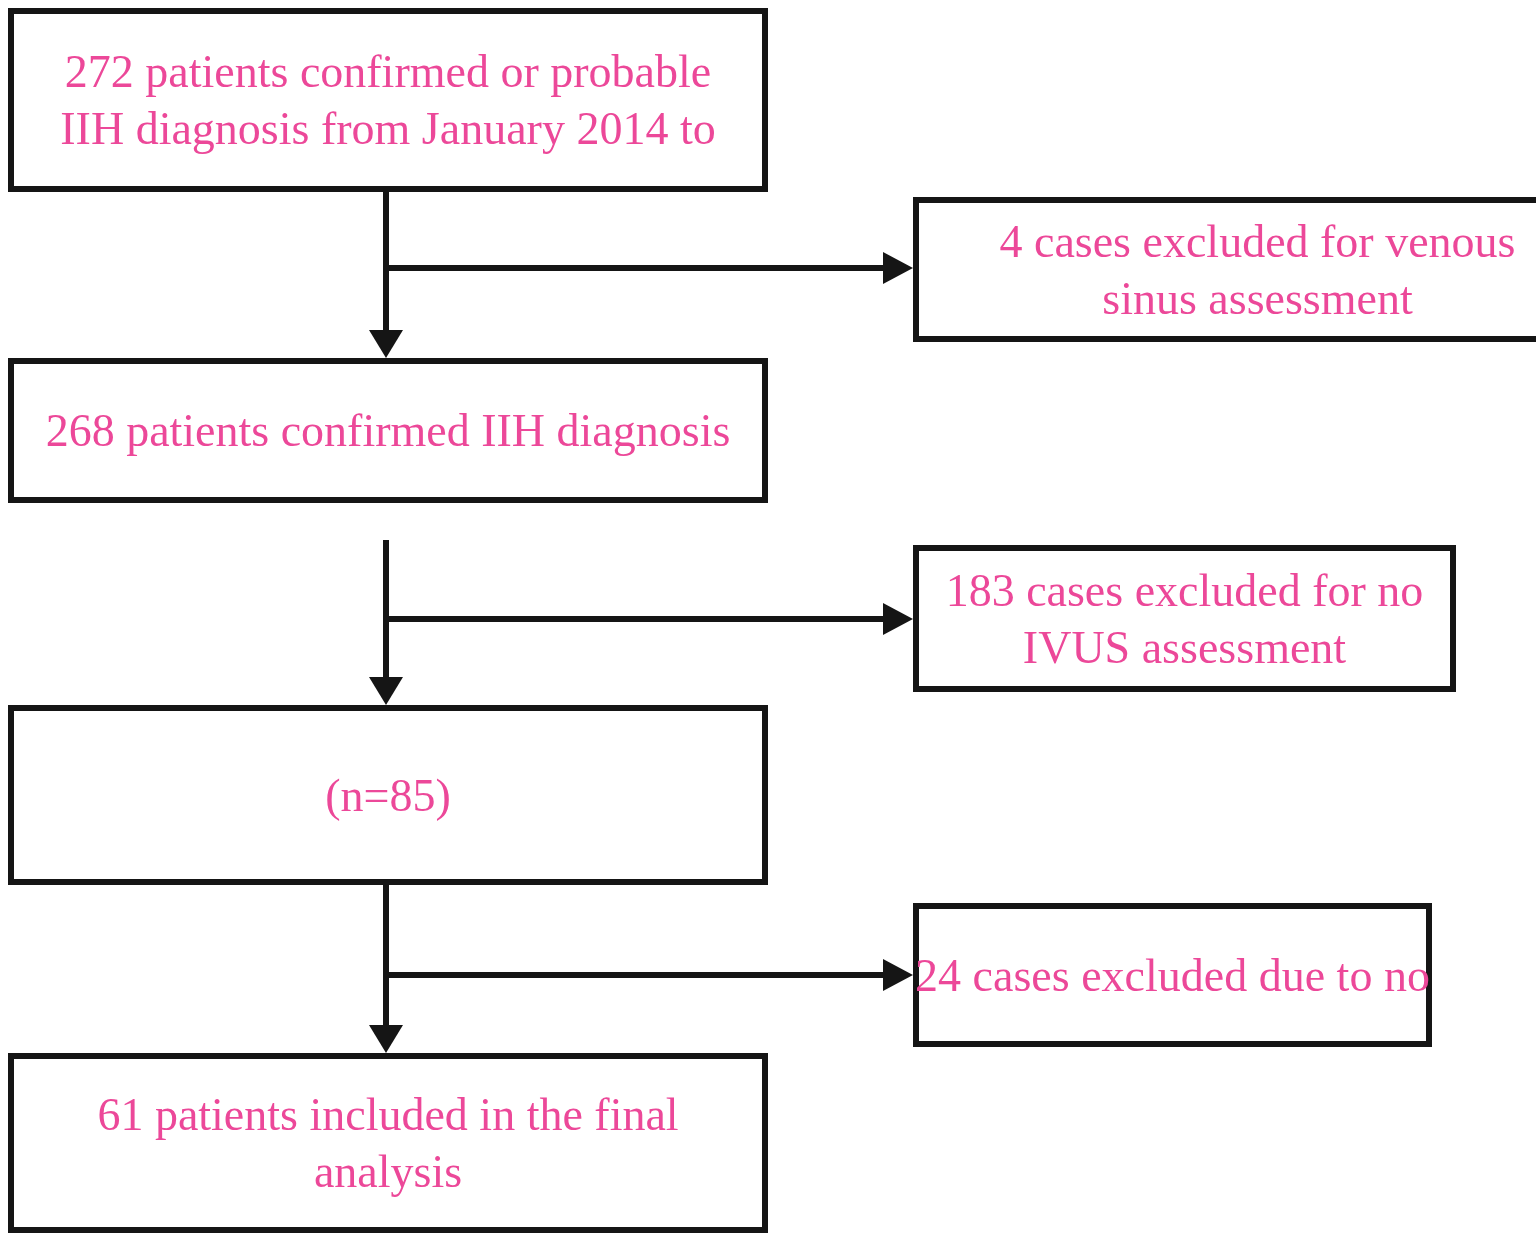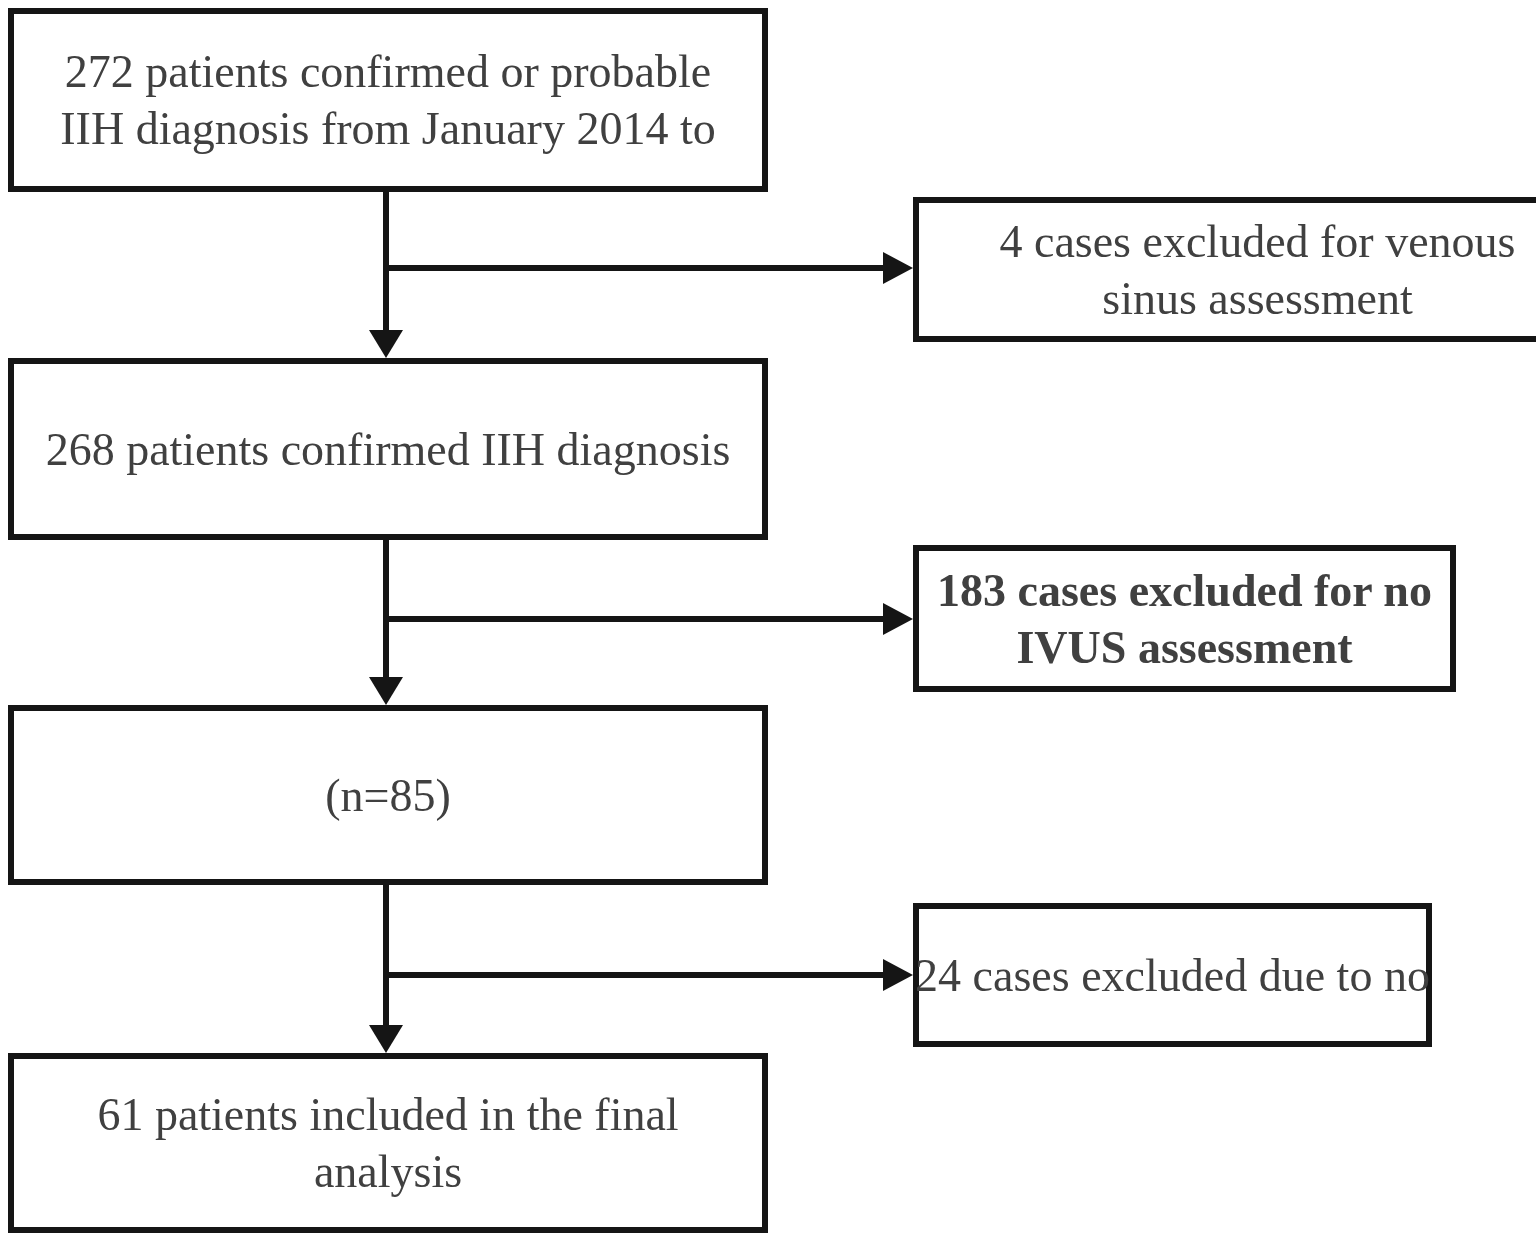--- a/index.html
+++ b/index.html
@@ -6,21 +6,21 @@
     margin: 0;
     padding: 0;
     background: #ffffff;
   }
   #canvas {
     position: relative;
     width: 1536px;
     height: 1239px;
     background: #ffffff;
     font-family: "Liberation Serif", "DejaVu Serif", serif;
-    color: #404040;
+    color: #ec4899;
     overflow: hidden;
   }
   .box {
     position: absolute;
     box-sizing: border-box;
     border: 6px solid #151515;
     background: #ffffff;
     display: flex;
     flex-direction: column;
     justify-content: center;
@@ -52,27 +52,27 @@
     position: absolute;
     width: 0;
     height: 0;
     border-top: 16px solid transparent;
     border-bottom: 16px solid transparent;
     border-left: 30px solid #151515;
   }
 
   
   #box-enrolled   { left: 8px;   top: 8px;    width: 760px; height: 184px; }
-  #box-confirmed  { left: 8px;   top: 358px;  width: 760px; height: 182px; }
+  #box-confirmed  { left: 8px;   top: 358px;  width: 760px; height: 145px; }
   #box-eligible   { left: 8px;   top: 705px;  width: 760px; height: 180px; }
   #box-final      { left: 8px;   top: 1053px; width: 760px; height: 180px; }
 
   
   #box-excl-thrombosis { left: 913px; top: 197px; width: 689px; height: 145px; }
-  #box-excl-ivus       { left: 913px; top: 545px; width: 543px; height: 147px; font-weight: bold; }
+  #box-excl-ivus       { left: 913px; top: 545px; width: 543px; height: 147px; }
   #box-excl-stent      { left: 913px; top: 903px; width: 519px; height: 144px; }
 
   
   #vline-1 { left: 383px; top: 192px; height: 140px; }
   #vline-2 { left: 383px; top: 540px; height: 139px; }
   #vline-3 { left: 383px; top: 885px; height: 142px; }
   #varrow-1 { left: 369px; top: 330px; }
   #varrow-2 { left: 369px; top: 677px; }
   #varrow-3 { left: 369px; top: 1025px; }
 

